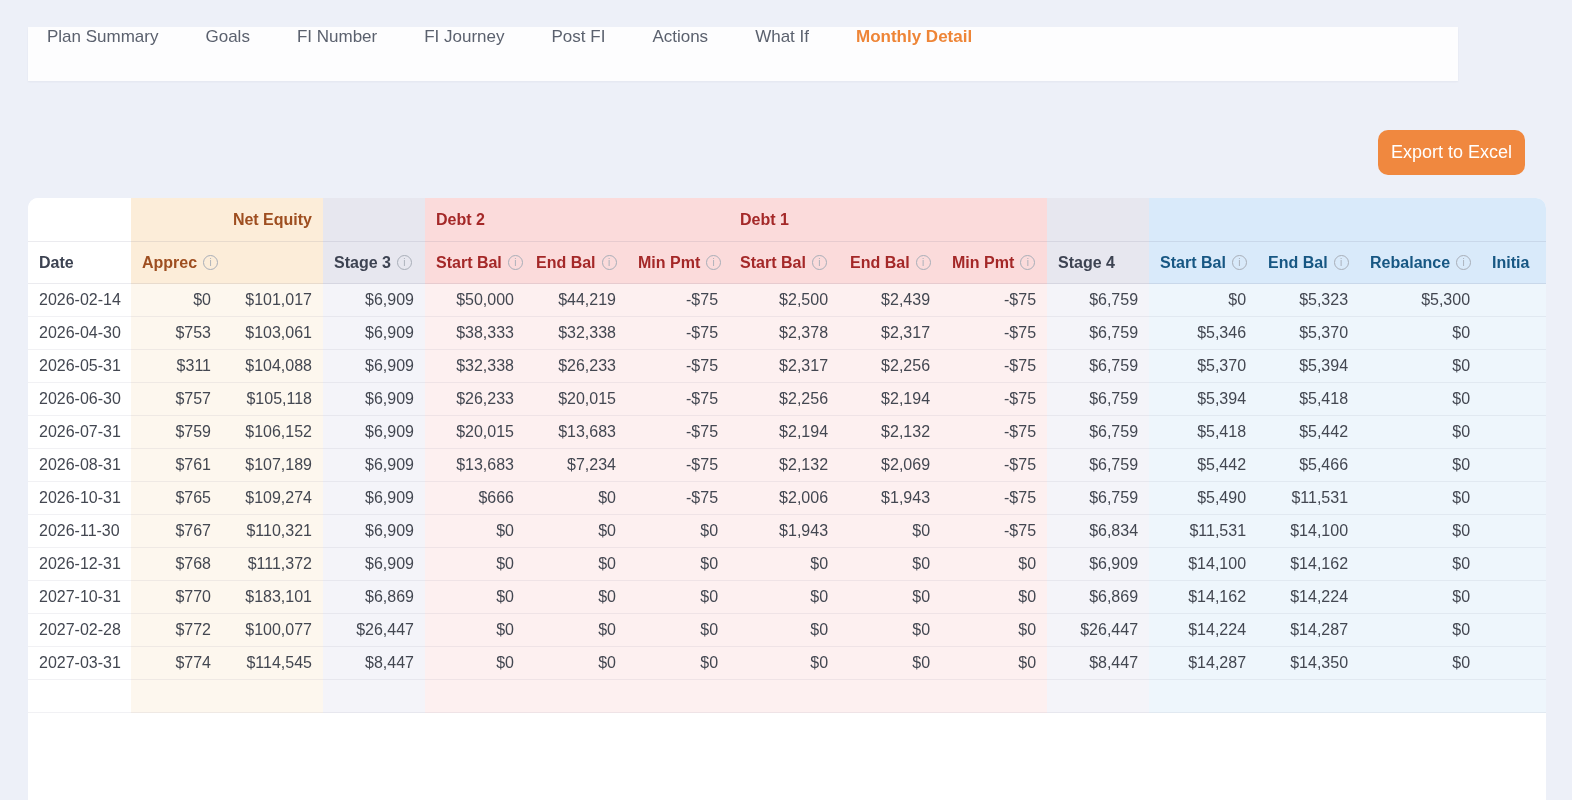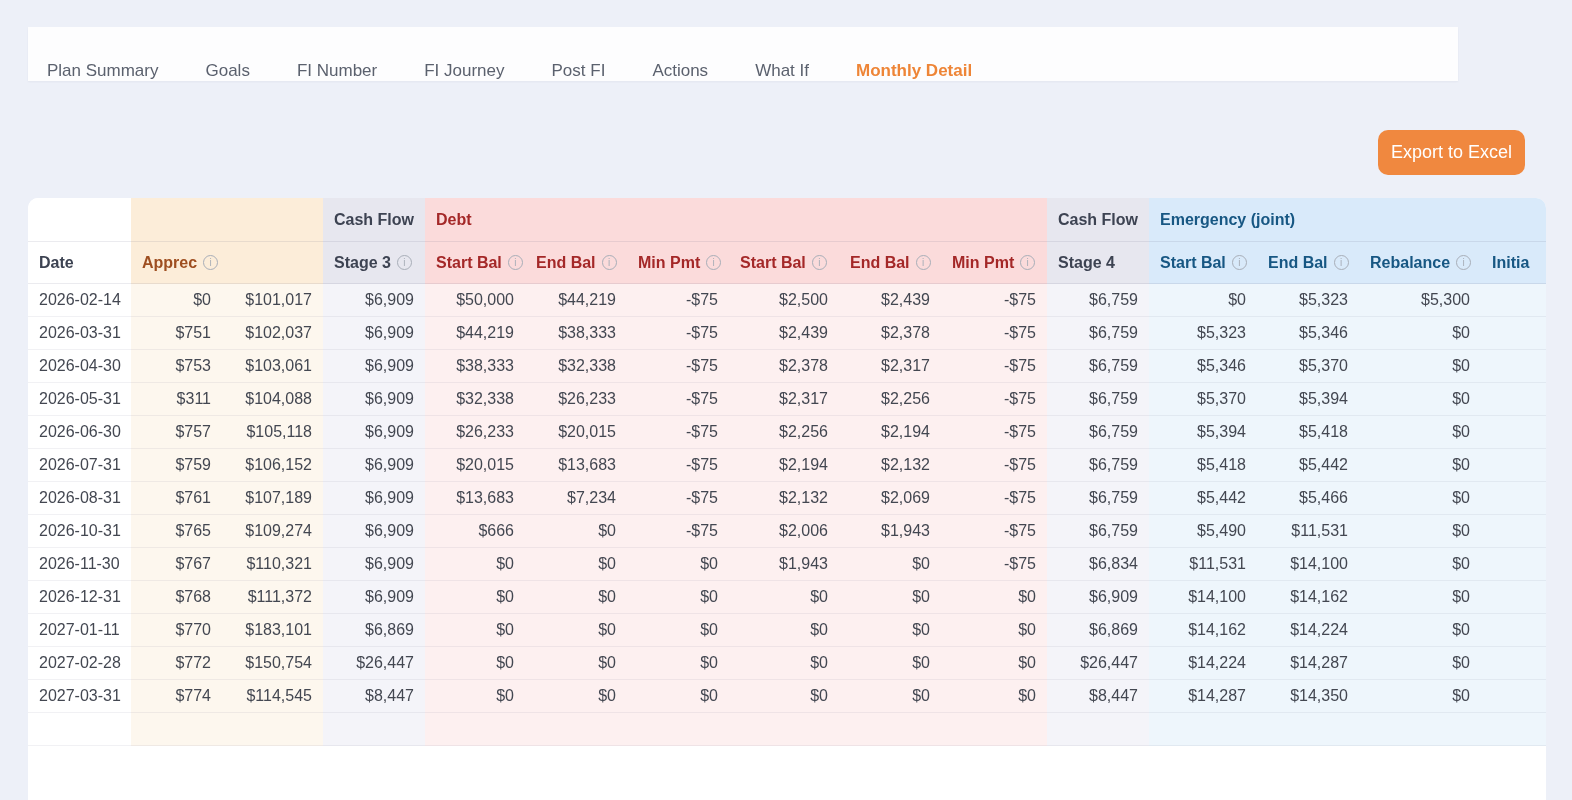--- a/index.html
+++ b/index.html
@@ -6,21 +6,21 @@
   html,body { width:1572px; height:800px; overflow:hidden; }
   body {
     background:#edf0f8;
     font-family:"Liberation Sans", sans-serif;
     position:relative;
     color:#434751;
   }
   
   .tabbar {
     position:absolute; left:28px; top:27px; width:1430px; height:54px;
-    background:#fdfdfe; display:flex; align-items:flex-end; gap:47px;
+    background:#fdfdfe; display:flex; align-items:flex-start; gap:47px;
     padding-left:19px; box-shadow:0 1px 2px rgba(40,40,80,0.05);
   }
   .tab { font-size:17px; color:#5b616e; cursor:pointer; white-space:nowrap; }
   .tab.active { color:#ee8537; font-weight:bold; }
   
   .export-btn {
     position:absolute; left:1378px; top:130px; width:147px; height:45px;
     background:#f0883f; color:#ffffff; border:none; border-radius:10px;
     font-size:18px; font-family:"Liberation Sans", sans-serif; cursor:pointer;
   }
@@ -90,27 +90,28 @@
         <col style="width:110px">
         <col style="width:102px">
       <col style="width:106px">
         <col style="width:102px">
         <col style="width:108px">
       <col style="width:102px">
         <col style="width:122px">
         <col style="width:65px">
     </colgroup>
     <thead>
-      <tr class="hrow1">
+      <tr class="hrow2">
         <th class="h-white"></th>
-        <th class="h-orange" colspan="2"></th>
-        <th class="h-gray t-dark">Cash Flow</th>
-        <th class="h-pink t-red" colspan="6">Debt</th>
-        <th class="h-gray t-dark">Cash Flow</th>
-        <th class="h-blue t-blue" colspan="4">Emergency (joint)</th>
+        <th class="h-orange t-rust ralign" colspan="2">Net Equity</th>
+        <th class="h-gray"></th>
+        <th class="h-pink t-red" colspan="3">Debt 2</th>
+        <th class="h-pink t-red" colspan="3">Debt 1</th>
+        <th class="h-gray"></th>
+        <th class="h-blue" colspan="4"></th>
       </tr>
       <tr class="hrow3">
         <th class="h-white t-dark">Date</th>
         <th class="h-orange t-rust"><span>Apprec</span><span class="info">i</span></th>
         <th class="h-orange"></th>
         <th class="h-gray t-dark"><span>Stage 3</span><span class="info">i</span></th>
         <th class="h-pink t-red"><span>Start Bal</span><span class="info">i</span></th>
         <th class="h-pink t-red"><span>End Bal</span><span class="info">i</span></th>
         <th class="h-pink t-red"><span>Min Pmt</span><span class="info">i</span></th>
         <th class="h-pink t-red"><span>Start Bal</span><span class="info">i</span></th>
@@ -135,37 +136,20 @@
           <td class="c-pink num">$2,500</td>
           <td class="c-pink num">$2,439</td>
           <td class="c-pink num">-$75</td>
           <td class="c-gray num">$6,759</td>
           <td class="c-blue num">$0</td>
           <td class="c-blue num">$5,323</td>
           <td class="c-blue num">$5,300</td>
           <td class="c-blue num"></td>
         </tr>
         <tr>
-          <td class="c-date">2026-03-31</td>
-          <td class="c-orange num">$751</td>
-          <td class="c-orange num">$102,037</td>
-          <td class="c-gray num">$6,909</td>
-          <td class="c-pink num">$44,219</td>
-          <td class="c-pink num">$38,333</td>
-          <td class="c-pink num">-$75</td>
-          <td class="c-pink num">$2,439</td>
-          <td class="c-pink num">$2,378</td>
-          <td class="c-pink num">-$75</td>
-          <td class="c-gray num">$6,759</td>
-          <td class="c-blue num">$5,323</td>
-          <td class="c-blue num">$5,346</td>
-          <td class="c-blue num">$0</td>
-          <td class="c-blue num"></td>
-        </tr>
-        <tr>
           <td class="c-date">2026-04-30</td>
           <td class="c-orange num">$753</td>
           <td class="c-orange num">$103,061</td>
           <td class="c-gray num">$6,909</td>
           <td class="c-pink num">$38,333</td>
           <td class="c-pink num">$32,338</td>
           <td class="c-pink num">-$75</td>
           <td class="c-pink num">$2,378</td>
           <td class="c-pink num">$2,317</td>
           <td class="c-pink num">-$75</td>
@@ -288,40 +272,40 @@
           <td class="c-pink num">$0</td>
           <td class="c-pink num">$0</td>
           <td class="c-pink num">$0</td>
           <td class="c-gray num">$6,909</td>
           <td class="c-blue num">$14,100</td>
           <td class="c-blue num">$14,162</td>
           <td class="c-blue num">$0</td>
           <td class="c-blue num"></td>
         </tr>
         <tr>
-          <td class="c-date">2027-01-11</td>
+          <td class="c-date">2027-10-31</td>
           <td class="c-orange num">$770</td>
           <td class="c-orange num">$183,101</td>
           <td class="c-gray num">$6,869</td>
           <td class="c-pink num">$0</td>
           <td class="c-pink num">$0</td>
           <td class="c-pink num">$0</td>
           <td class="c-pink num">$0</td>
           <td class="c-pink num">$0</td>
           <td class="c-pink num">$0</td>
           <td class="c-gray num">$6,869</td>
           <td class="c-blue num">$14,162</td>
           <td class="c-blue num">$14,224</td>
           <td class="c-blue num">$0</td>
           <td class="c-blue num"></td>
         </tr>
         <tr>
           <td class="c-date">2027-02-28</td>
           <td class="c-orange num">$772</td>
-          <td class="c-orange num">$150,754</td>
+          <td class="c-orange num">$100,077</td>
           <td class="c-gray num">$26,447</td>
           <td class="c-pink num">$0</td>
           <td class="c-pink num">$0</td>
           <td class="c-pink num">$0</td>
           <td class="c-pink num">$0</td>
           <td class="c-pink num">$0</td>
           <td class="c-pink num">$0</td>
           <td class="c-gray num">$26,447</td>
           <td class="c-blue num">$14,224</td>
           <td class="c-blue num">$14,287</td>

